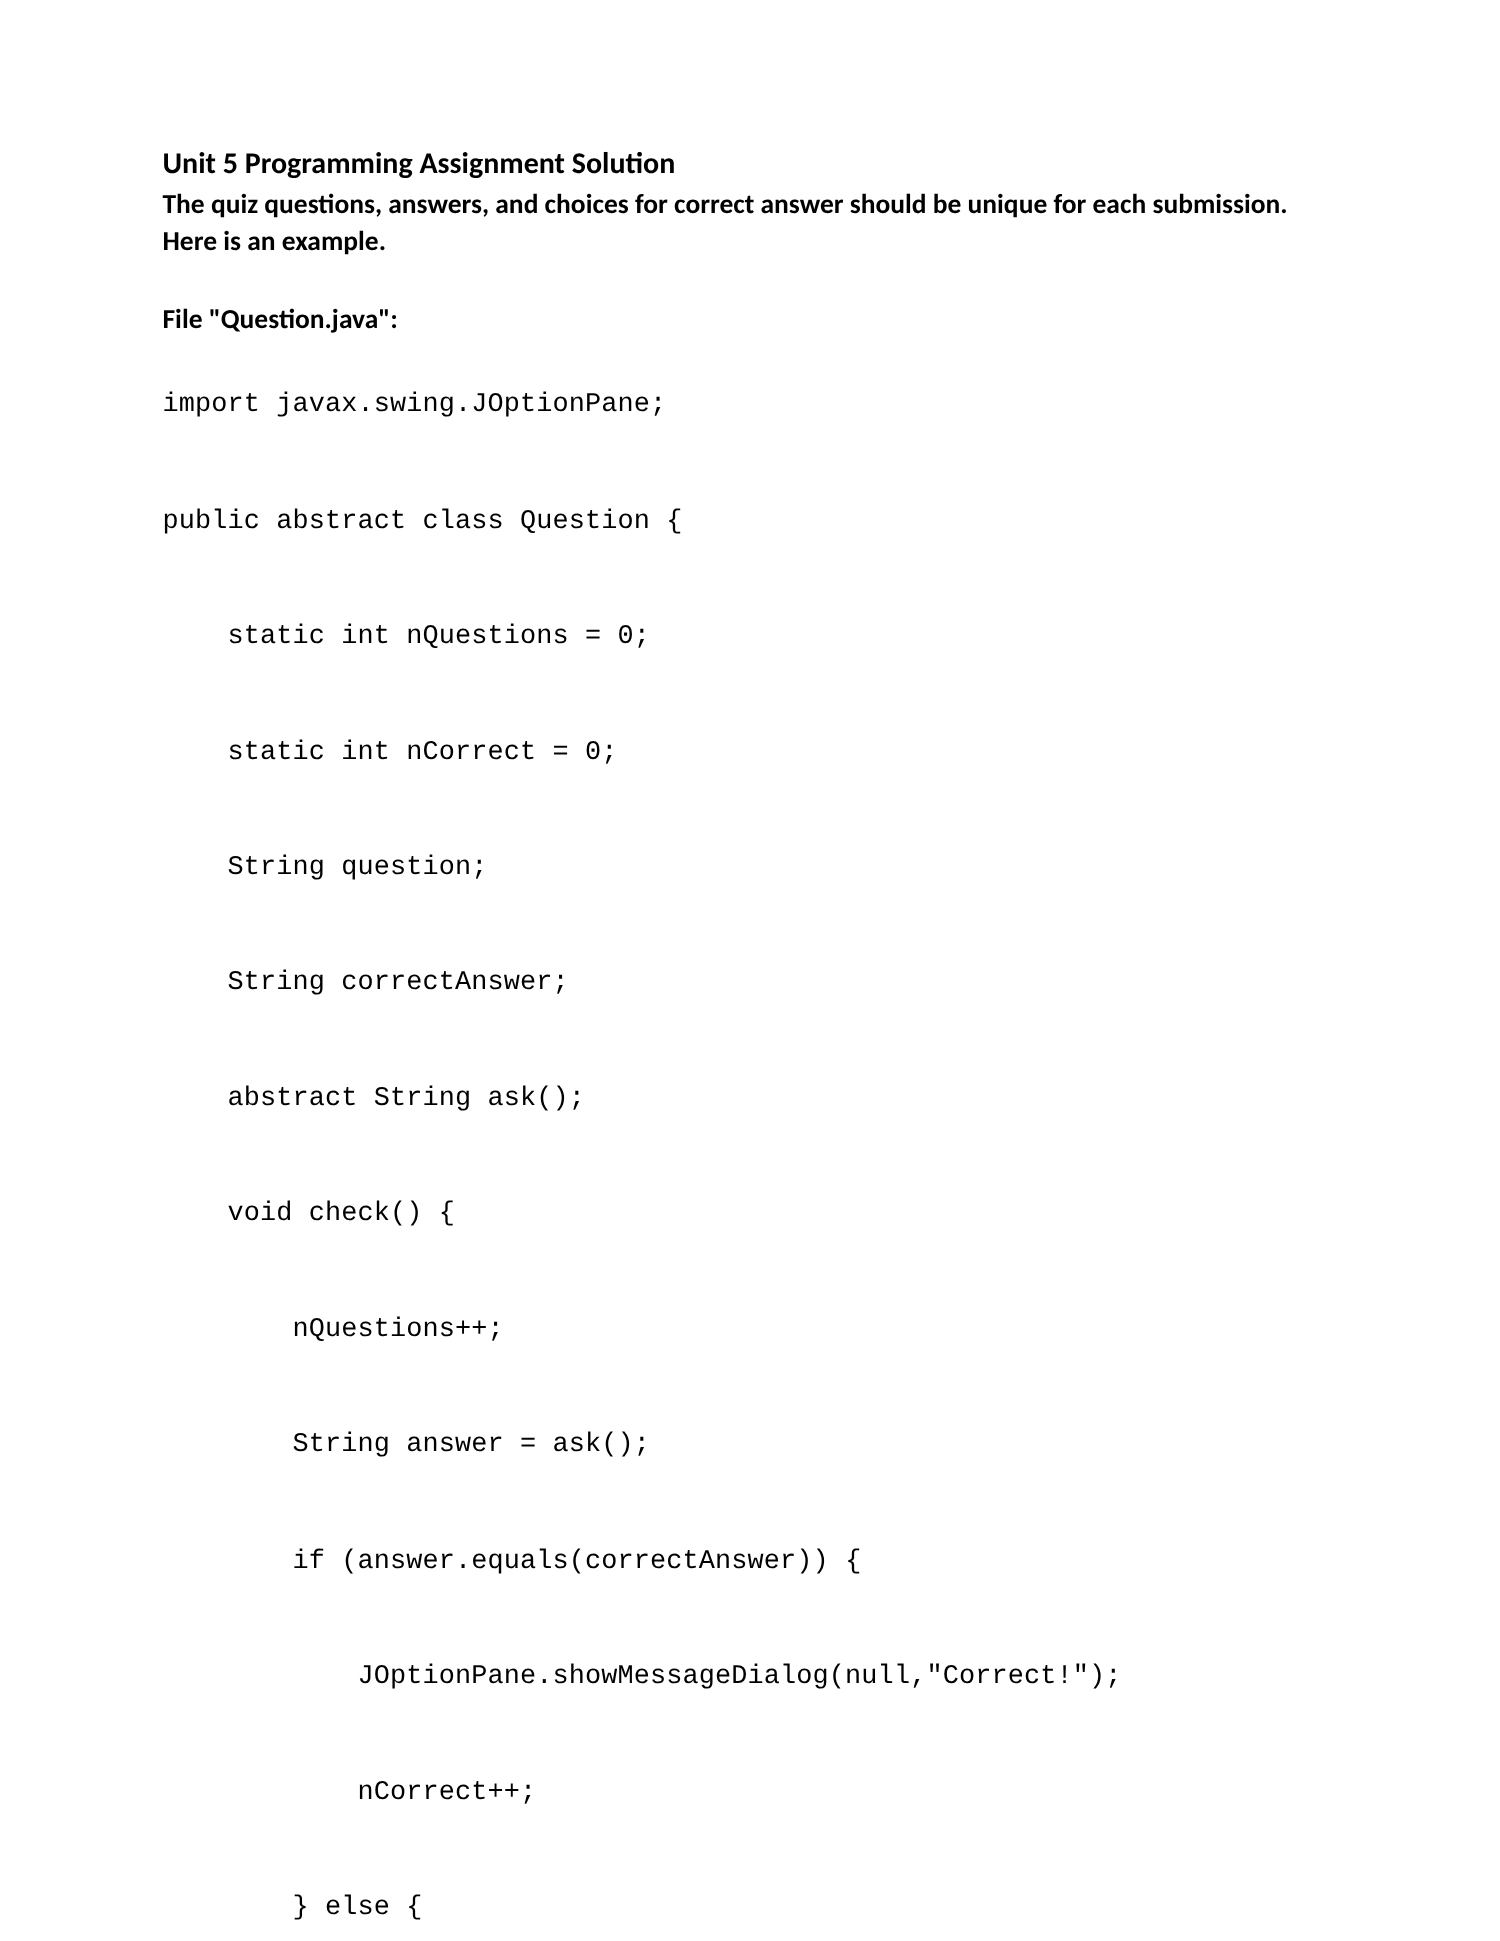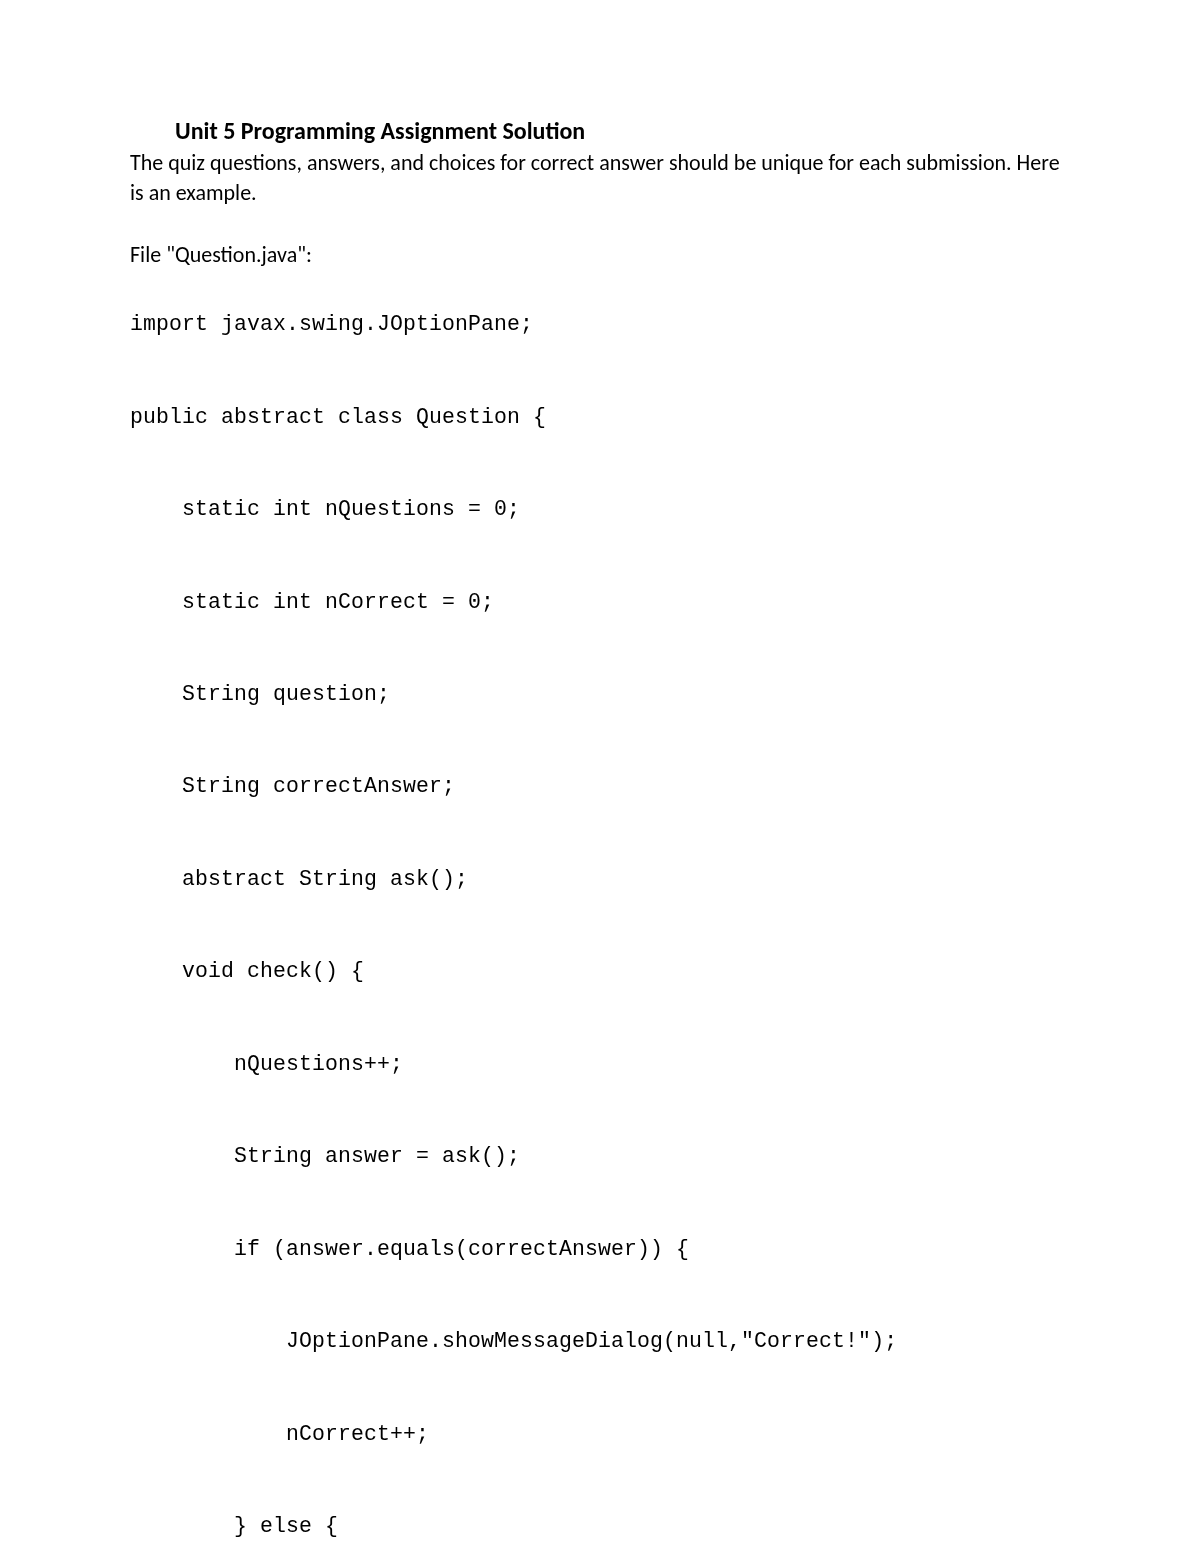--- a/index.html
+++ b/index.html
@@ -13,26 +13,26 @@
       width: 1200px;
       min-height: 1553px;
       padding: 115px 130px 120px 130px;
       color: #000000;
     }
     .heading {
       font-weight: bold;
       font-size: 24px;
       line-height: 1.3;
       margin-bottom: 2px;
-      margin-left: 45px;
     }
     .body-text {
       font-size: 22px;
       line-height: 1.35;
       margin-bottom: 4px;
+      font-weight: bold;
     }
     .para-spacer {
       height: 28px;
     }
     .code-block {
       font-family: "Courier New", Courier, monospace;
       font-size: 21.5px;
       line-height: 2.15;
       white-space: pre-wrap;
       word-wrap: break-word;

